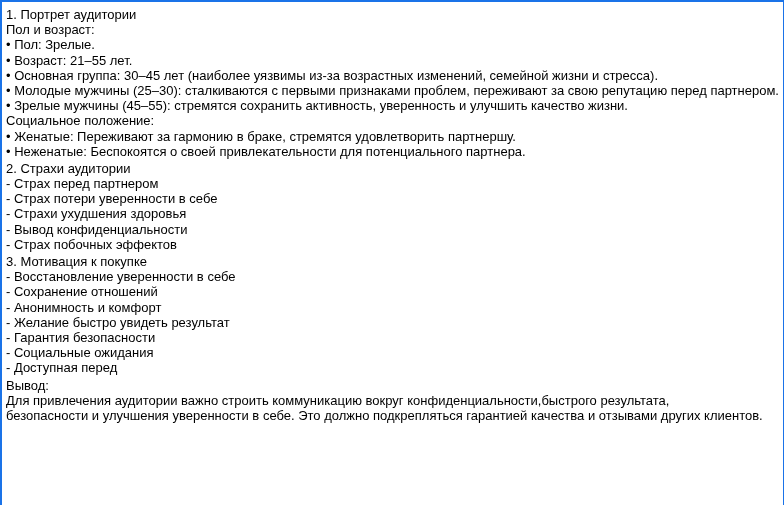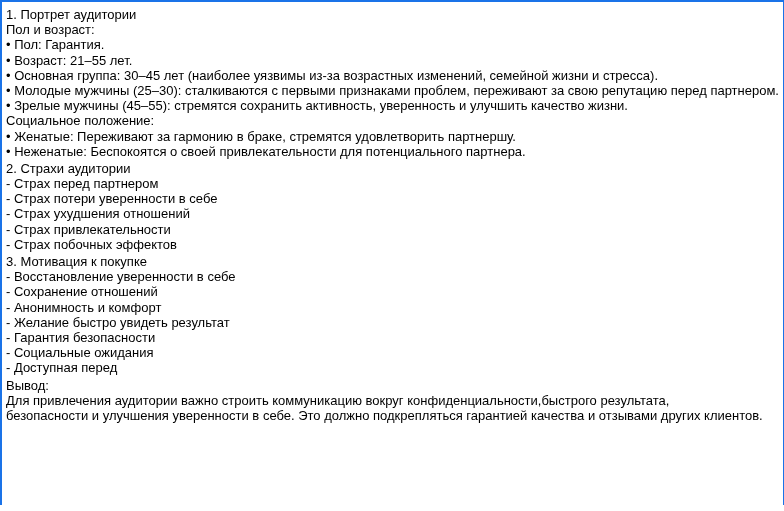--- a/index.html
+++ b/index.html
@@ -36,36 +36,36 @@
   </style>
 </head>
 <body>
 
 <div class="editbox">
 
 
   <div class="section">
     <div class="line">1. Портрет аудитории</div>
     <div class="line">Пол и возраст:</div>
-    <div class="line">• Пол: Гарантия.</div>
+    <div class="line">• Пол: Зрелые.</div>
     <div class="line">• Возраст: 21–55 лет.</div>
     <div class="line">• Основная группа: 30–45 лет (наиболее уязвимы из-за возрастных изменений, семейной жизни и стресса).</div>
     <div class="line">• Молодые мужчины (25–30): сталкиваются с первыми признаками проблем, переживают за свою репутацию перед партнером.</div>
     <div class="line">• Зрелые мужчины (45–55): стремятся сохранить активность, уверенность и улучшить качество жизни.</div>
     <div class="line">Социальное положение:</div>
     <div class="line">• Женатые: Переживают за гармонию в браке, стремятся удовлетворить партнершу.</div>
     <div class="line">• Неженатые: Беспокоятся о своей привлекательности для потенциального партнера.</div>
   </div>
 
   <div class="section">
     <div class="line">2. Страхи аудитории</div>
     <div class="line">- Страх перед партнером</div>
     <div class="line">- Страх потери уверенности в себе</div>
-    <div class="line">- Страх ухудшения отношений</div>
-    <div class="line">- Страх привлекательности</div>
+    <div class="line">- Страхи ухудшения здоровья</div>
+    <div class="line">- Вывод конфиденциальности</div>
     <div class="line">- Страх побочных эффектов</div>
   </div>
 
   <div class="section">
     <div class="line">3. Мотивация к покупке</div>
     <div class="line">- Восстановление уверенности в себе</div>
     <div class="line">- Сохранение отношений</div>
     <div class="line">- Анонимность и комфорт</div>
     <div class="line">- Желание быстро увидеть результат</div>
     <div class="line">- Гарантия безопасности</div>

